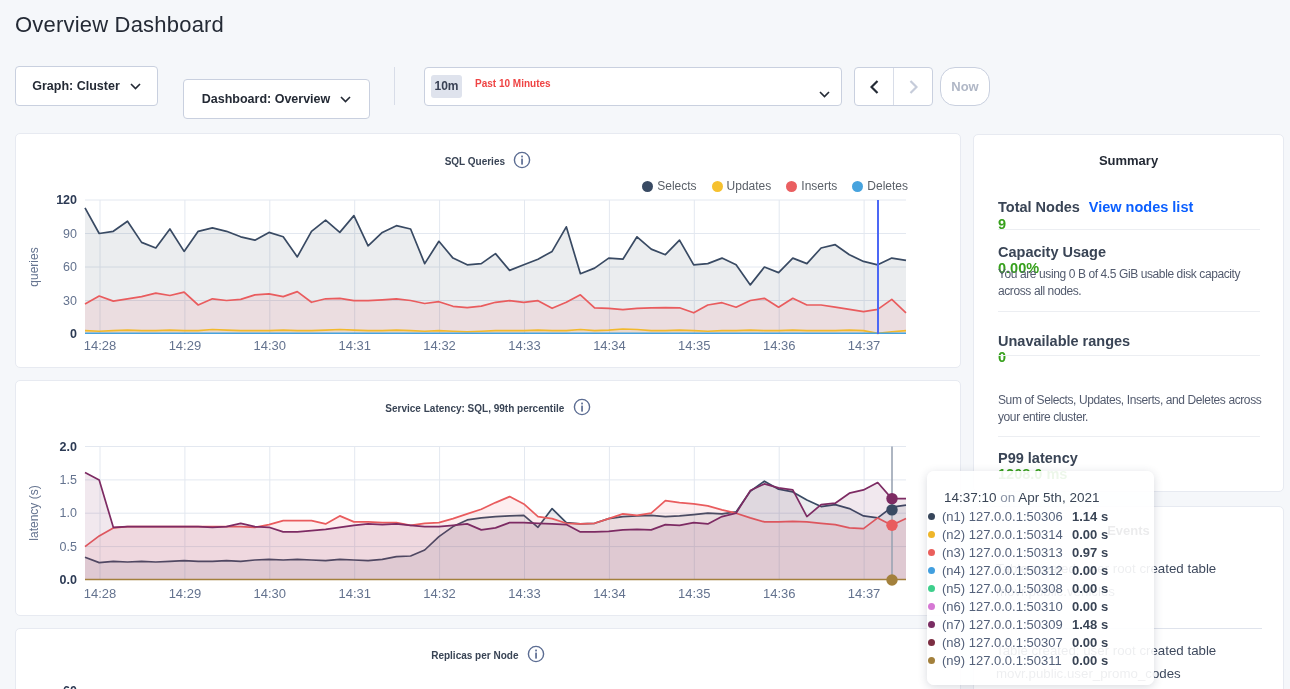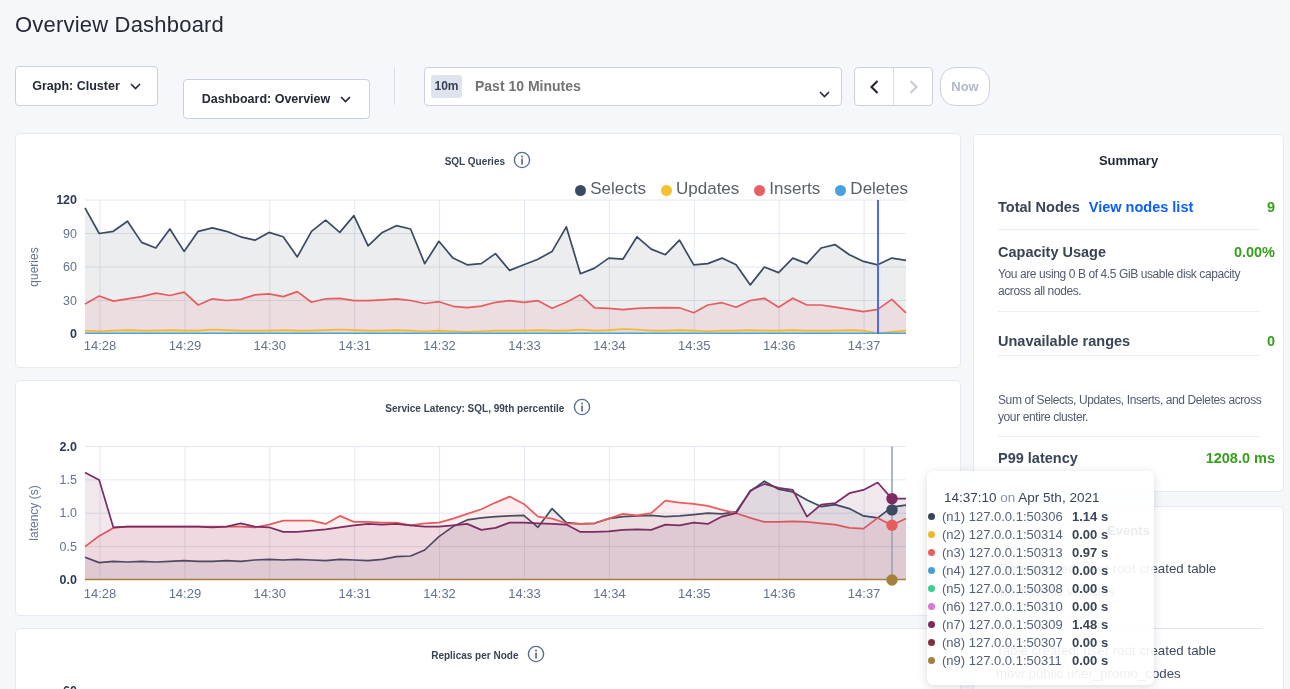--- a/index.html
+++ b/index.html
@@ -4,24 +4,24 @@
 * { margin:0; padding:0; box-sizing:border-box; }
 html,body { width:1290px; height:689px; overflow:hidden; background:#f5f7fa;
   font-family:"Liberation Sans", sans-serif; }
 .abs { position:absolute; }
 h1 { position:absolute; left:15px; top:12px; font-size:22px; font-weight:400; color:#242a35; letter-spacing:0.2px; }
 .btn { position:absolute; background:#fff; border:1px solid #c9d0df; border-radius:4px;
   display:flex; align-items:center; justify-content:center; color:#242a35;
   font-weight:bold; font-size:12.5px; }
 .card { position:absolute; background:#fff; border:1px solid #e7eaf1; border-radius:5px; }
 .ctitle { position:absolute; width:100%; text-align:center; font-size:10px; font-weight:bold; color:#394455; }
-.legend { position:absolute; font-size:17px; color:#5a6068; }
+.legend { position:absolute; font-size:12px; color:#5a6068; }
 .li { margin-left:15px; }
 .ldot { display:inline-block; width:11px; height:11px; border-radius:50%; margin-right:4px; vertical-align:-2px; }
-.srow { position:absolute; left:24px; right:8px; display:flex; justify-content:space-between; align-items:baseline; }
+.srow { position:absolute; left:24px; right:8px; display:flex; justify-content:space-between; align-items:baseline;flex-direction:column; }
 .slabel { font-size:14.5px; font-weight:bold; color:#394455; }
 .sval { font-size:14.5px; font-weight:bold; color:#36a01b; }
 .sdesc { position:absolute; left:24px; right:23px; font-size:12px; color:#535b6e; line-height:16.5px; letter-spacing:-0.4px; }
 .sdiv { position:absolute; left:24px; right:23px; border-top:1px solid #eceef2; }
 .tooltip { position:absolute; left:927px; top:471px; width:227px; height:214px;
   background:rgba(255,255,255,0.91); border-radius:7px; box-shadow:0 2px 10px rgba(40,50,80,0.18); z-index:9; }
 .trow { display:flex; align-items:center; height:18.1px; padding-left:1px; font-size:13px; }
 .tdot { width:7px; height:7px; border-radius:50%; margin-right:7px; flex:none; }
 .tname { color:#54617a; width:130px; }
 .tval { color:#394455; font-weight:bold; }
@@ -34,21 +34,21 @@
 <div class="btn" style="left:15px; top:66px; width:143px; height:40px; gap:10px;">Graph: Cluster <svg width="11" height="7" viewBox="0 0 11 7">
       <polyline points="1,1 5.5,5.6 10,1" fill="none" stroke="#242a35" stroke-width="1.6"></polyline>
     </svg></div>
 <div class="btn" style="left:183px; top:66px; width:187px; height:40px; gap:10px;margin-top:13px;">Dashboard: Overview <svg width="11" height="7" viewBox="0 0 11 7">
       <polyline points="1,1 5.5,5.6 10,1" fill="none" stroke="#242a35" stroke-width="1.6"></polyline>
     </svg></div>
 <div class="abs" style="left:394px; top:67px; width:1px; height:38px; background:#d8dde8;"></div>
 
 <div class="abs" style="left:424px; top:67px; width:418px; height:39px; background:#fff; border:1px solid #c9d0df; border-radius:4px;">
   <span class="abs" style="left:6px; top:7px; width:31px; height:23px; background:#dfe3ed; border-radius:3px; text-align:center; line-height:23px; font-size:12px; font-weight:bold; color:#3a4255;">10m</span>
-  <span class="abs" style="left:50px; top:10px; font-size:14px; font-weight:bold; color:#737373;">Past 10 Minutes</span>
+  <span class="abs" style="left:50px; top:10px; font-size:10px; font-weight:bold; color:#ef4444;">Past 10 Minutes</span>
   <span class="abs" style="left:394px; top:16px;"><svg width="11" height="7" viewBox="0 0 11 7">
         <polyline points="1,1 5.5,5.6 10,1" fill="none" stroke="#242a35" stroke-width="1.6"></polyline>
       </svg></span>
 </div>
 <div class="abs" style="left:854px; top:67px; width:79px; height:39px; background:#fff; border:1px solid #c9d0df; border-radius:4px; display:flex;">
   <div style="flex:1; display:flex; align-items:center; justify-content:center; border-right:1px solid #d8dde8;">
       <svg width="9" height="14" viewBox="0 0 9 14">
         <polyline points="7.5,1 1.5,7 7.5,13" fill="none" stroke="#242a35" stroke-width="2.2"></polyline>
       </svg>
     </div>

